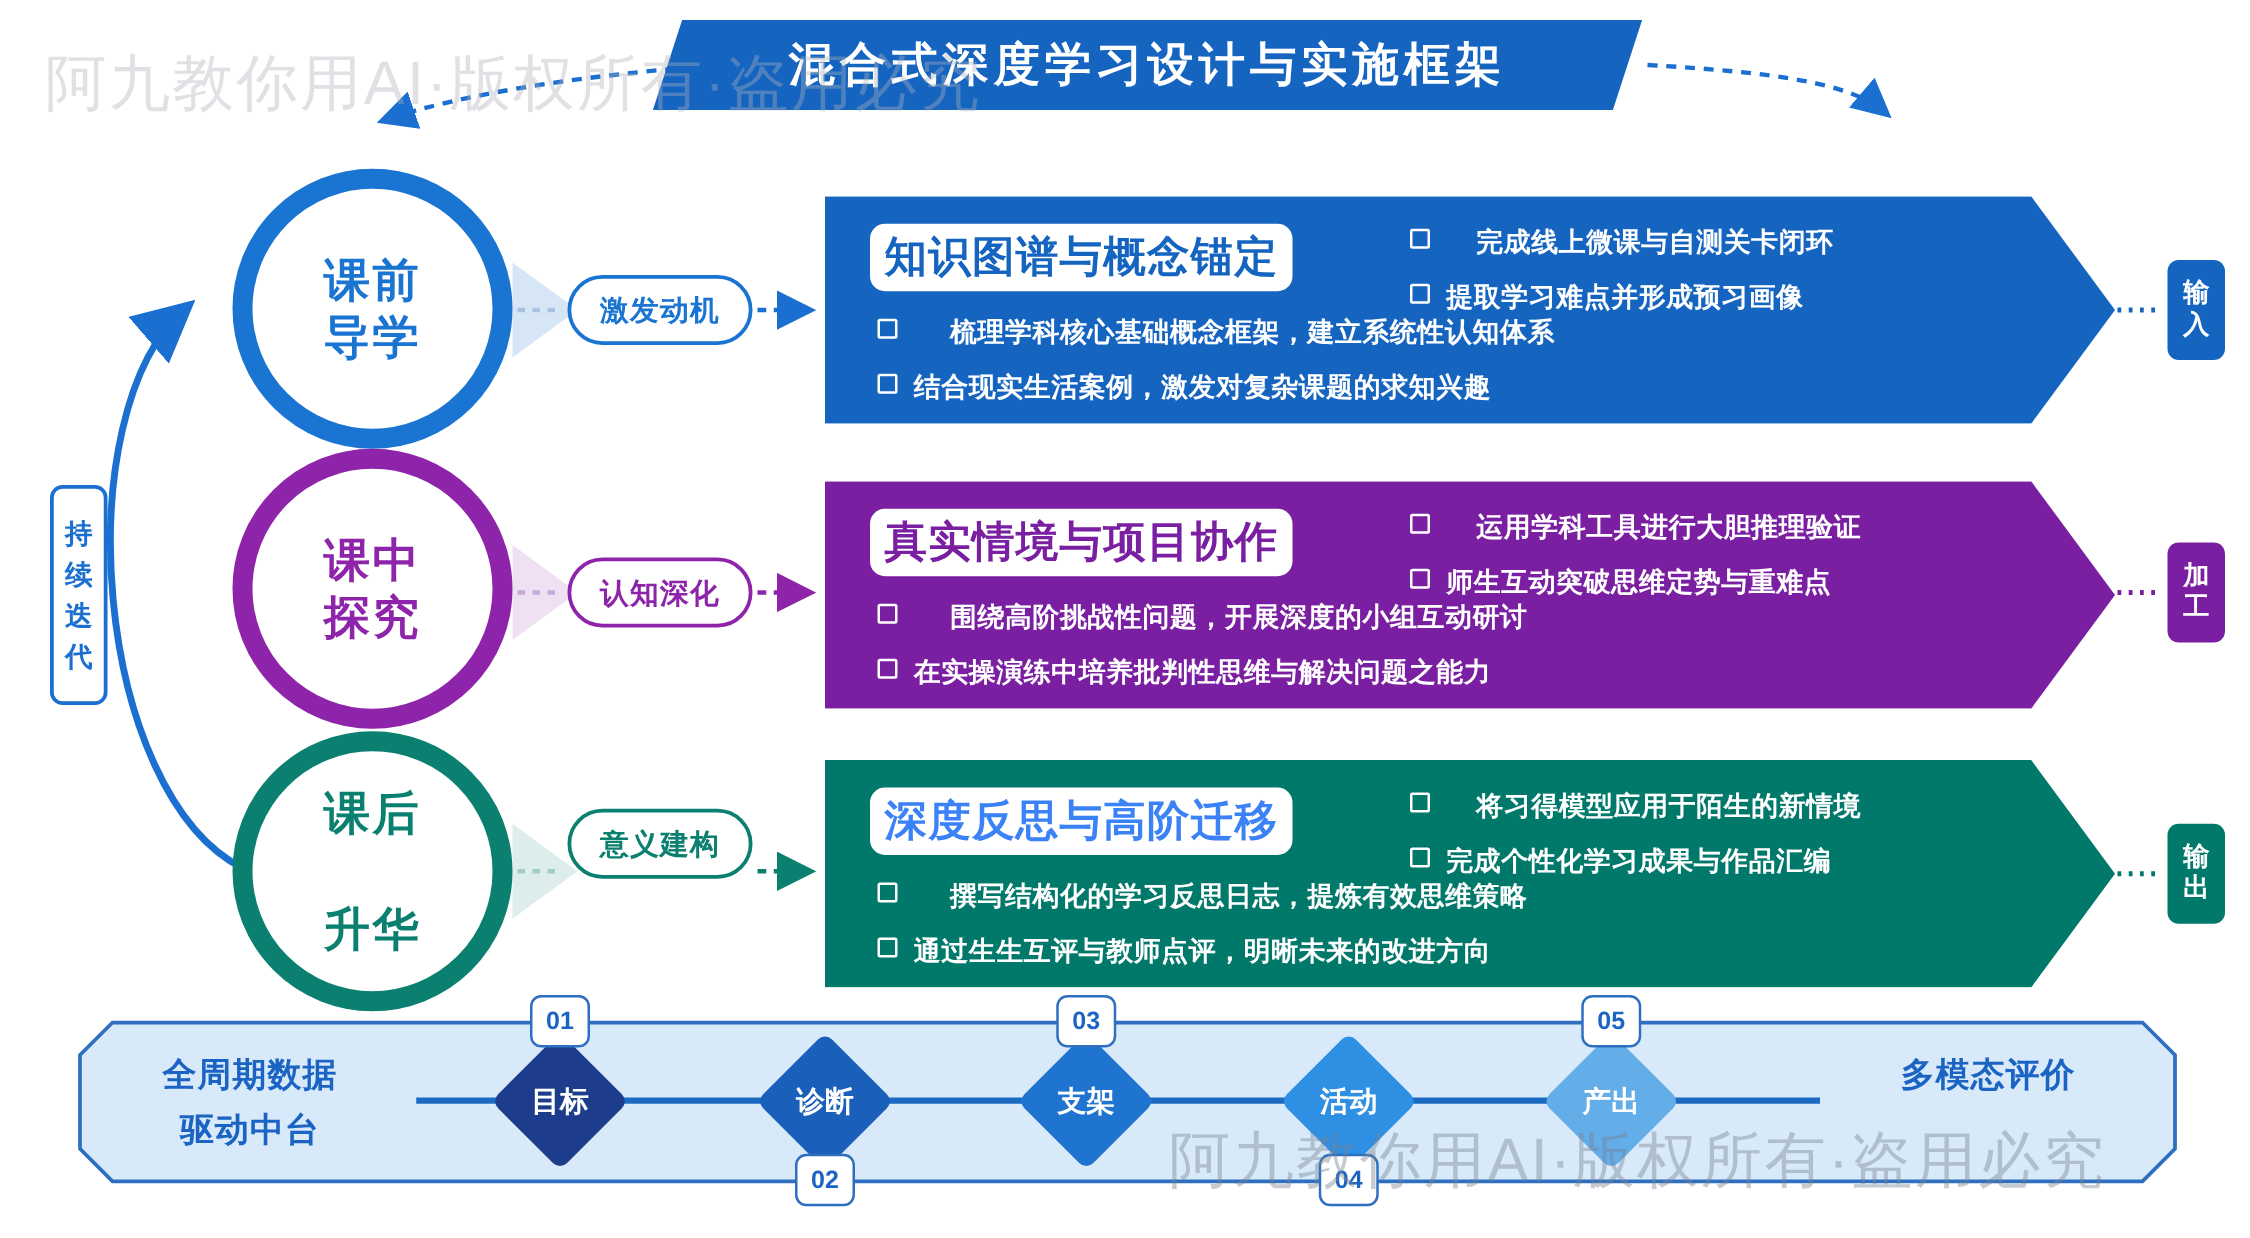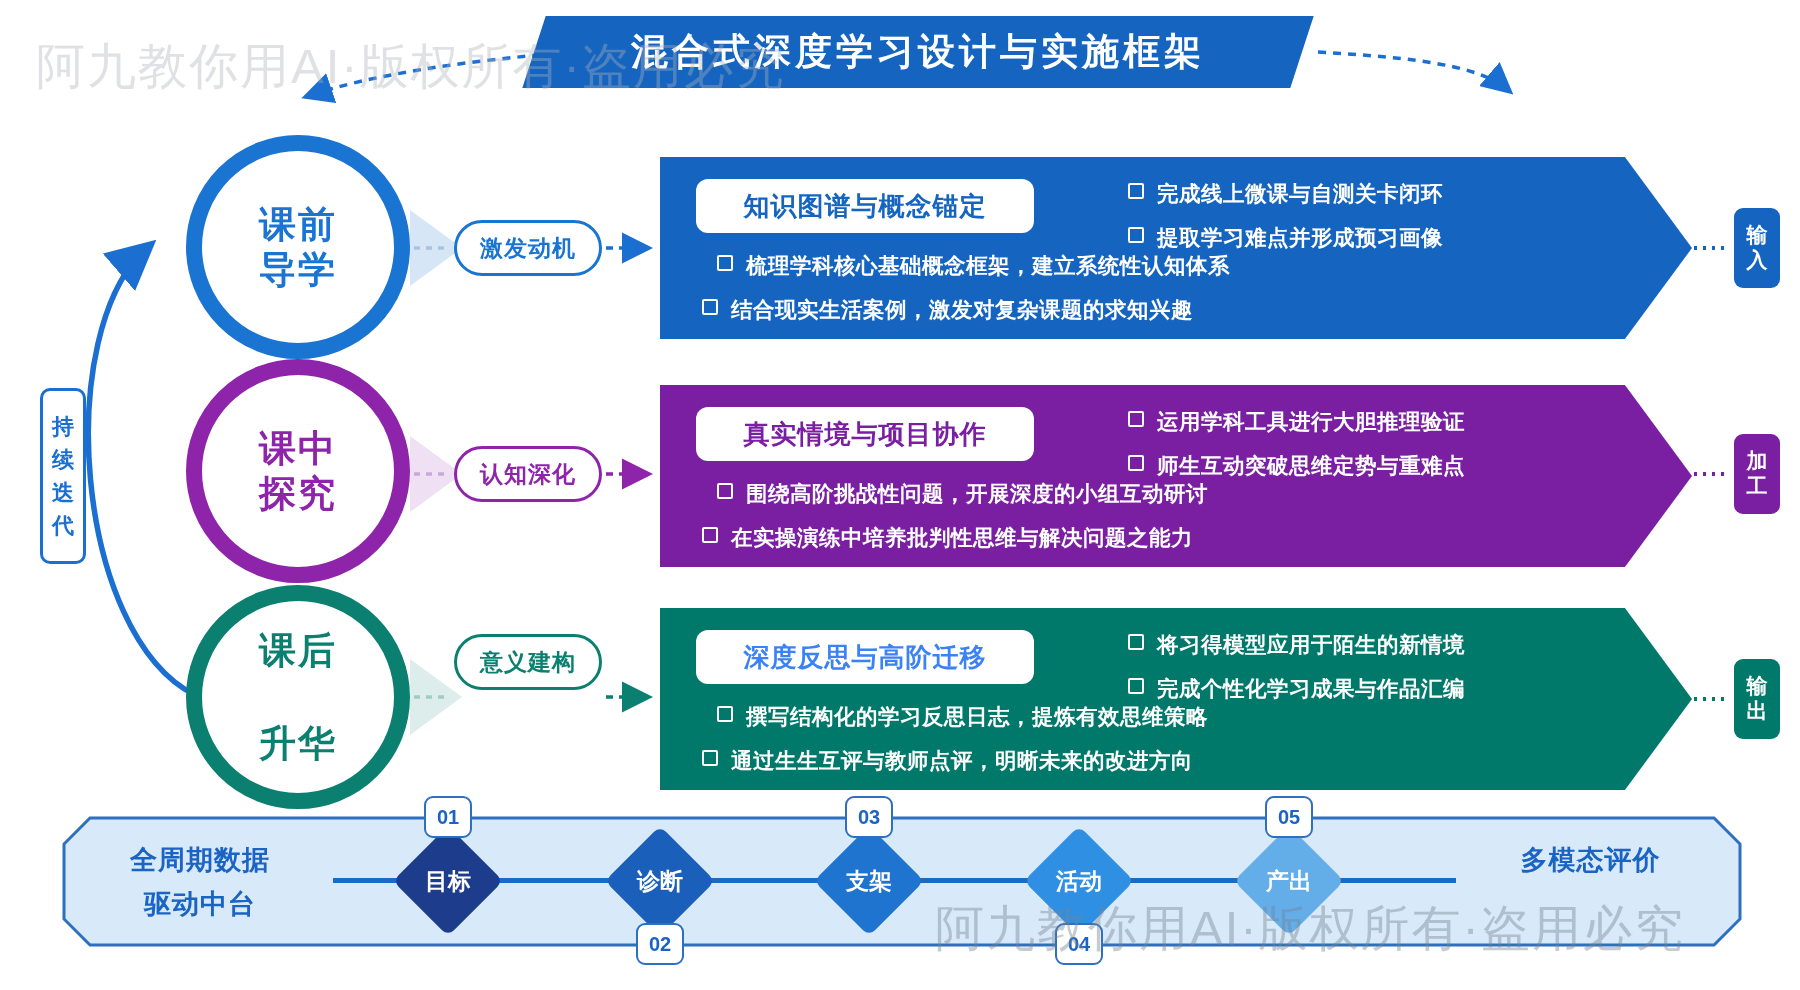--- a/index.html
+++ b/index.html
@@ -30,35 +30,35 @@
   .circle { position:absolute; left:186px; width:224px; height:224px; border-radius:50%;
             background:#fff; display:flex; flex-direction:column; align-items:center;
             justify-content:center; font-size:37px; font-weight:bold; line-height:1.22;
             border:16px solid; z-index:2; letter-spacing:2px; }
   .circle.s1 { top:135px; } .circle.s2 { top:359px; } .circle.s3 { top:585px;gap:48px; }
 
   
   .pill { position:absolute; left:454px; width:148px; height:56px; background:#fff;
           border:3.5px solid; border-radius:28px; display:flex; align-items:center;
           justify-content:center; font-size:23px; font-weight:bold; z-index:2; letter-spacing:1px; }
-  .pill.s1 { top:220px; } .pill.s2 { top:446px; } .pill.s3 { top:634px;font-family:Liberation Mono, monospace; }
+  .pill.s1 { top:220px; } .pill.s2 { top:446px; } .pill.s3 { top:647px;font-family:Liberation Mono, monospace; }
 
   
   .banner { position:absolute; left:660px; width:1032px; height:182px; z-index:2;
             clip-path:polygon(0 0, 93.5% 0, 100% 50%, 93.5% 100%, 0 100%); }
   .banner.s1 { top:157px; } .banner.s2 { top:385px; } .banner.s3 { top:608px; }
   .b-title { position:absolute; left:36px; top:22px; width:338px; height:54px; background:#fff;
              border-radius:12px; display:flex; align-items:center; justify-content:center;
-             font-size:26px; font-weight:bold; letter-spacing:1px; }
+             font-size:34px; font-weight:bold; letter-spacing:1px; }
   .ci { position:absolute; display:flex; color:#fff; font-size:21.5px; font-weight:600; letter-spacing:0.5px; }
   .ci .cb { width:16px; height:16px; border:2.5px solid #fff; border-radius:2px;
             margin:4px 13px 0 0; flex:none; }
-  .ci.l1 { left:57px;  top:94px;  width:640px; }
+  .ci.l1 { left:42px;  top:94px;  width:640px;gap:29px; }
   .ci.l2 { left:42px;  top:138px; width:640px; }
-  .ci.r1 { left:468px; top:22px;  width:520px; }
+  .ci.r1 { left:468px; top:22px;  width:520px;gap:24px; }
   .ci.r2 { left:468px; top:66px;  width:520px; }
 
   
   .side-tag { position:absolute; left:1734px; width:46px; height:80px; border-radius:9px;
               display:flex; flex-direction:column; align-items:center; justify-content:center;
               color:#fff; font-size:21px; font-weight:bold; line-height:1.18; z-index:2; }
   .side-tag.s1 { top:208px; } .side-tag.s2 { top:434px; } .side-tag.s3 { top:659px; }
 
   
   .panel-label { position:absolute; color:#1B64C4; font-weight:bold; font-size:27px;

